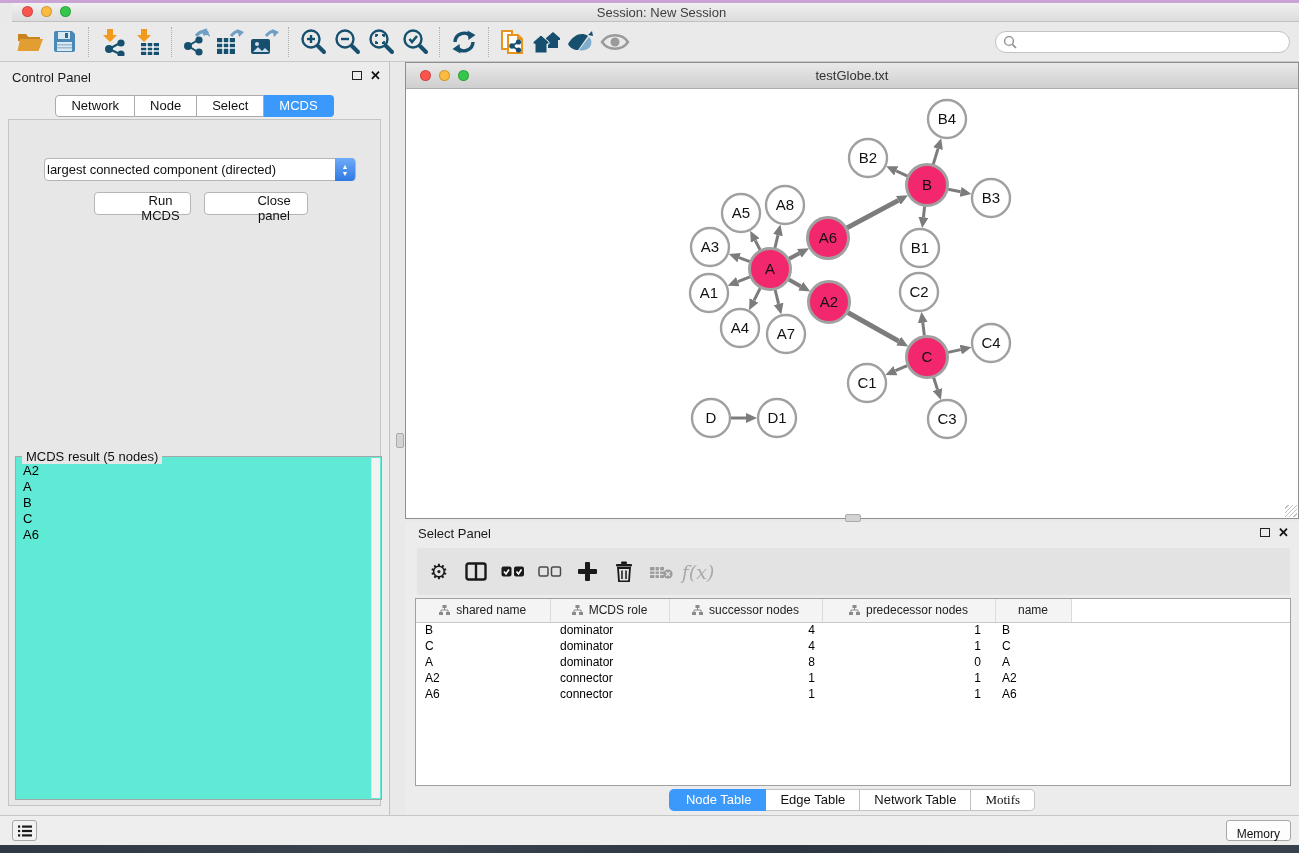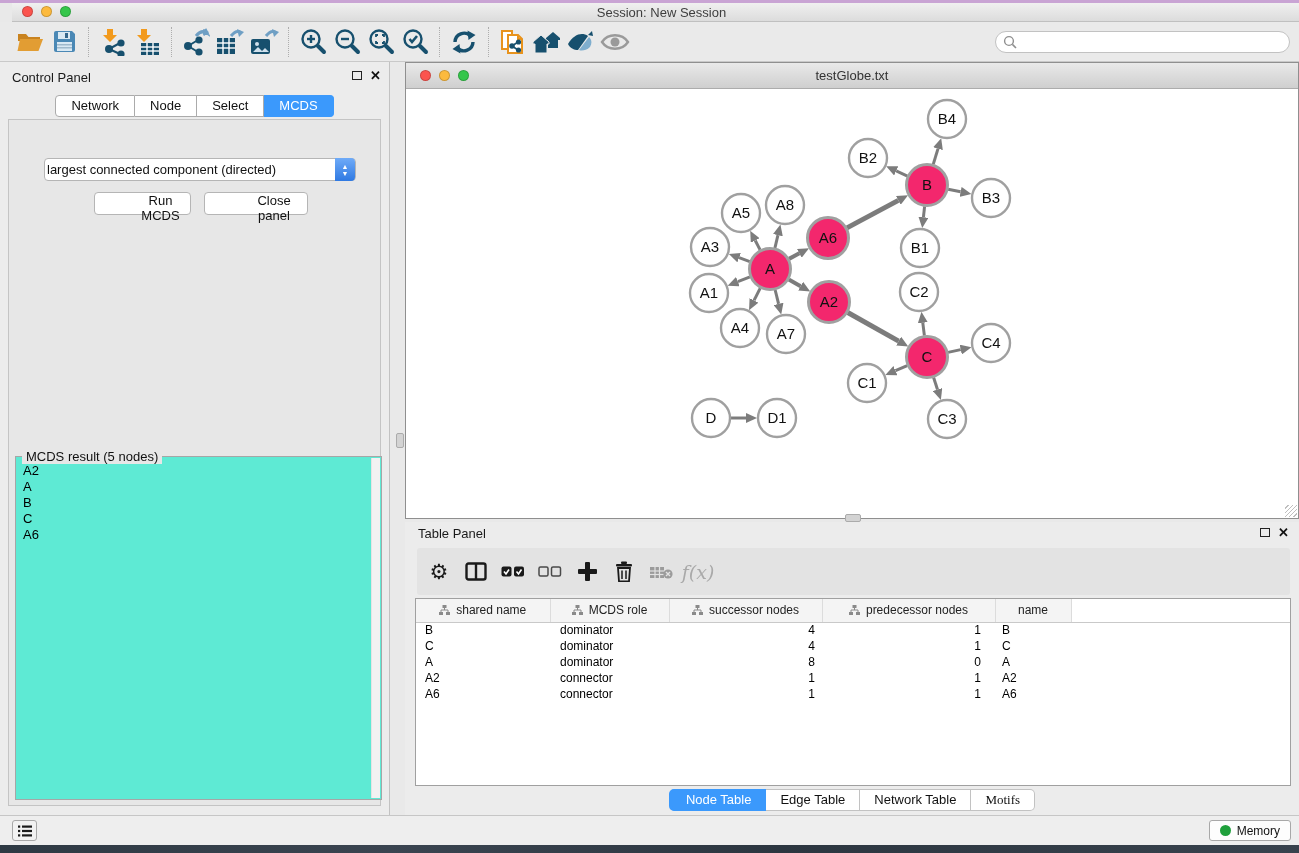--- a/index.html
+++ b/index.html
@@ -100,21 +100,21 @@
     border:1px solid #C2C2C2; border-left:none; }
   .seg-tab:first-child { border-left:3px solid #0369a1; border-radius:5px 0 0 5px; }
   .seg-tab:last-child { border-radius:0 5px 5px 0;font-family:Liberation Serif, serif; }
   .seg-tab.active { background:#3B99FC; color:#FFF; border-color:#3B99FC; }
 
   
   .statusbar { position:absolute; left:0; top:815px; width:100%; height:30px; background:#EEEEEE; border-top:1px solid #C6C6C6; }
   .hist-btn { position:absolute; left:12px; top:4px; width:25px; height:21px; background:#F2F2F2;
     border:1px solid #A8A8A8; border-radius:3px; display:flex; align-items:center; justify-content:center; }
   .mem-btn { position:absolute; right:8px; top:4px; height:21px; padding:0 10px; background:#FDFDFD;
-    border:1px solid #A8A8A8; border-radius:3px; display:flex; align-items:center; gap:6px; font-size:12px; color:#111; }
+    border:1px solid #A8A8A8; border-radius:3px; display:flex; align-items:center; gap:6px; font-size:12px; color:#111;flex-direction:column; }
   .mem-dot { width:11px; height:11px; border-radius:50%; background:#1FA03C; }
   .desktop-strip { position:absolute; left:0; top:845px; width:100%; height:8px;
     background:linear-gradient(90deg,#2E3943,#3A4450 30%,#2C3640 60%,#38424D); }
 </style>
 </head>
 <body>
 
 <div class="screen">
 
   <div class="top-strip"></div>
@@ -452,21 +452,21 @@
         </svg>
       <div class="resize-grip"></div>
     </div>
   </div>
 
   <div class="splitter-v"></div>
   <div class="splitter-h"></div>
 
   <div class="table-panel">
     <div class="tp-header">
-      <span class="ptitle">Table Panel</span>
+      <span class="ptitle">Select Panel</span>
       <span class="panel-icons">
         <span class="float-ic"></span>
         <span class="close-ic">✕</span>
       </span>
     </div>
     <div class="tp-toolbar">
       <div class="tp-btn">
         <span class="gear-glyph">⚙</span>
       </div>
       <div class="tp-btn">

